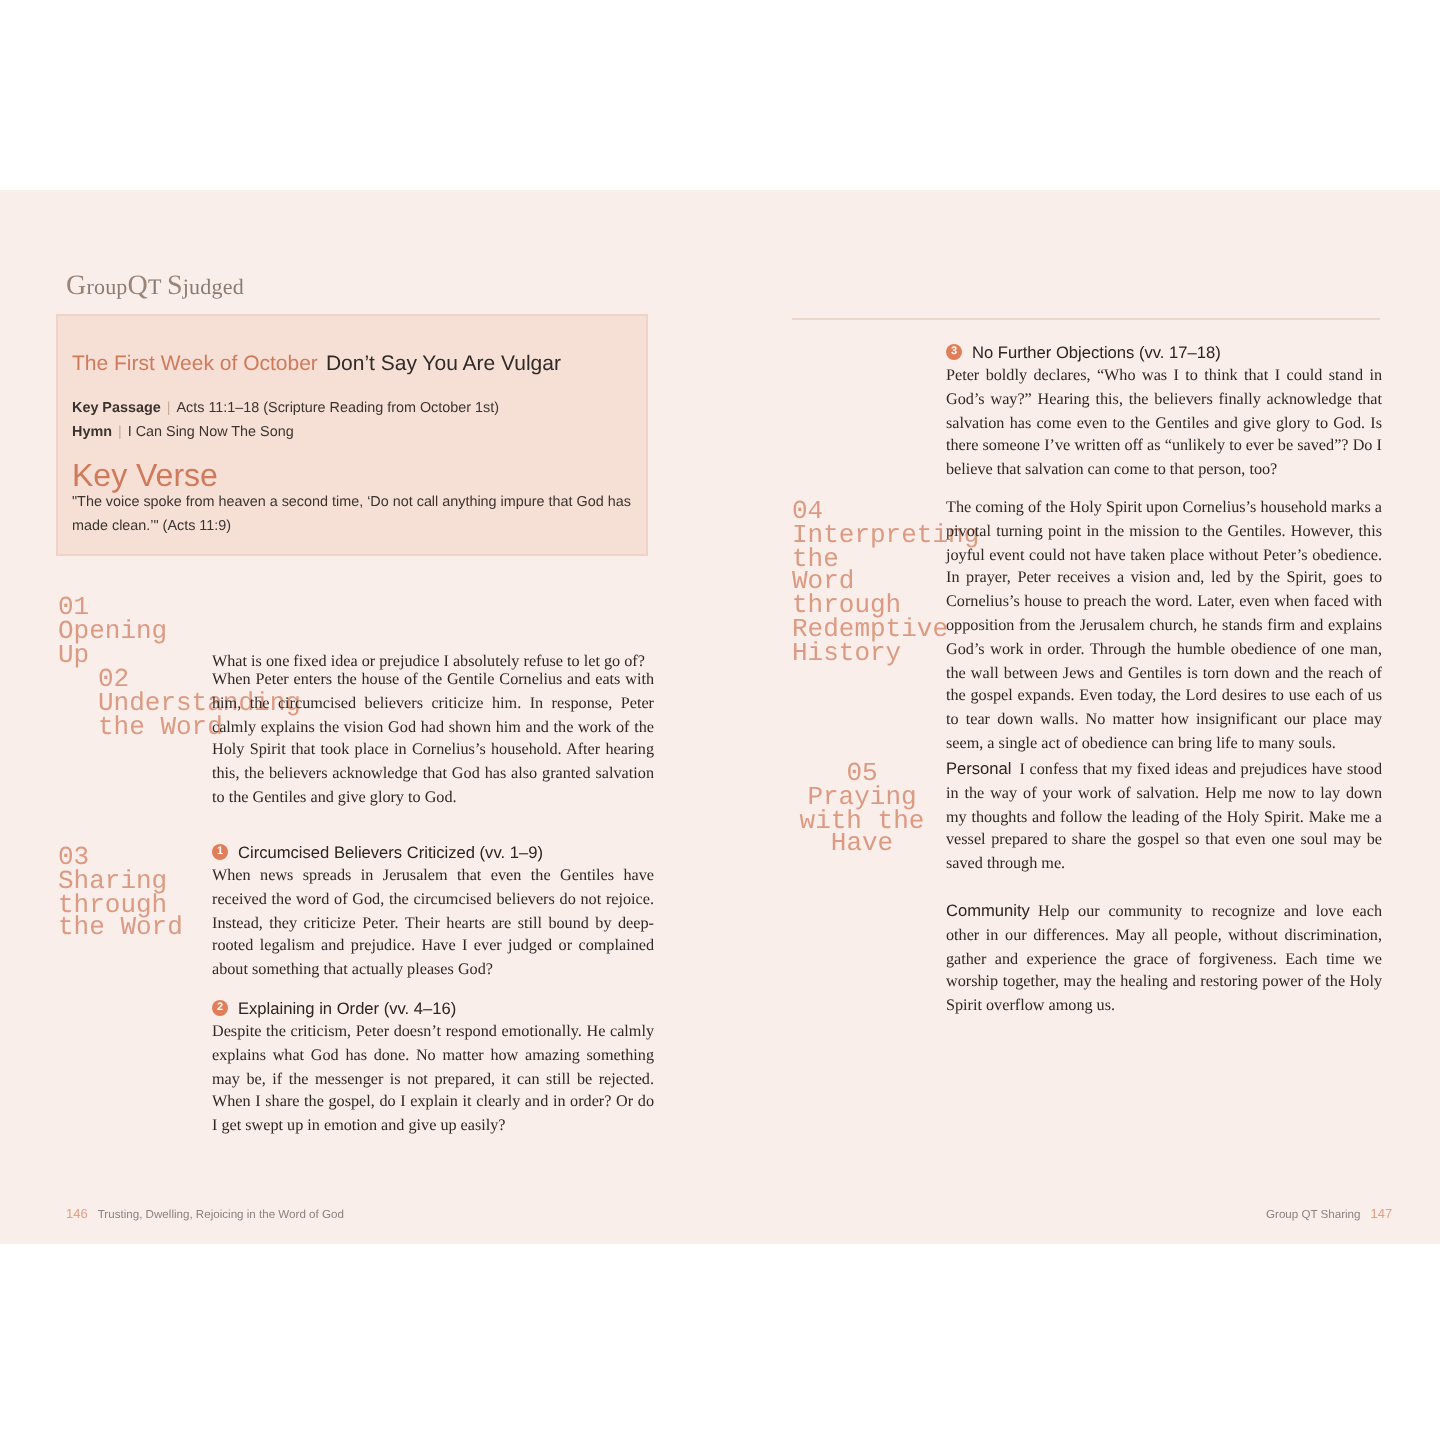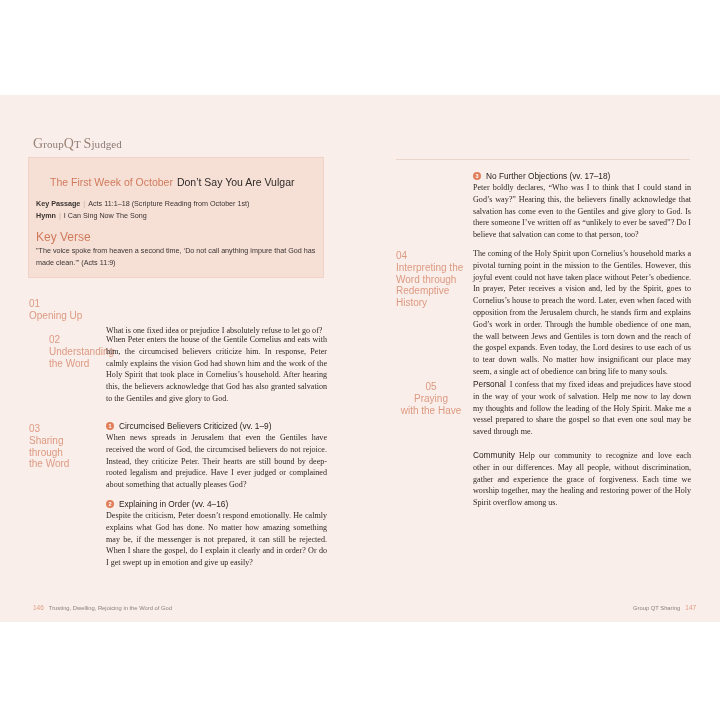--- a/index.html
+++ b/index.html
@@ -17,31 +17,31 @@
 
     .book-title {
       left: 33px; top: 136px; font-size: 11px; color: #8a7a72; letter-spacing: 0.1px;
     }
     .book-title .cap { font-size: 14px; color: #9a8478; }
 
     .info-box {
       left: 28px; top: 157px; width: 296px; height: 121px;
       background: #f6e0d6; border: 1px solid #efd3c6; box-sizing: border-box;
     }
-    .week-line { left: 50px; top: 176px; font-size: 10.5px; white-space: nowrap; }
+    .week-line { left: 36px; top: 176px; font-size: 10.5px; white-space: nowrap; }
     .week-line .week { color: #d07a5c; }
     .week-line .title { color: #2f2a28; margin-left: 4px; }
     .meta-line { left: 36px; font-size: 7.2px; color: #3a3330; white-space: nowrap; }
     .meta-line b { font-weight: bold; margin-top: 15px; }
     .meta-line .sep { color: #c9a99a; margin: 0 3px; }
-    .kv-title { left: 36px; top: 230px; font-size: 12px; color: #d07a5c; }
+    .kv-title { left: 36px; top: 230px; font-size: 16px; color: #d07a5c; }
     .kv-text { left: 36px; top: 245px; width: 280px; font-size: 7.2px; line-height: 11.5px; color: #3a3330; }
 
     .sec-label {
-      font-family: Liberation Sans, sans-serif; font-size: 10px; line-height: 11.8px;
+      font-family: Liberation Mono, monospace; font-size: 13px; line-height: 11.8px;
       color: #dd9a82;
     }
     .body-text {
       font-family: "Liberation Serif", serif; font-size: 8.1px; line-height: 11.8px;
       color: #2e2826; text-align: justify;
     }
     .subhead {
       font-family: "Liberation Sans", sans-serif; font-size: 8.3px; color: #2a2422; white-space: nowrap;
     }
     .badge {

